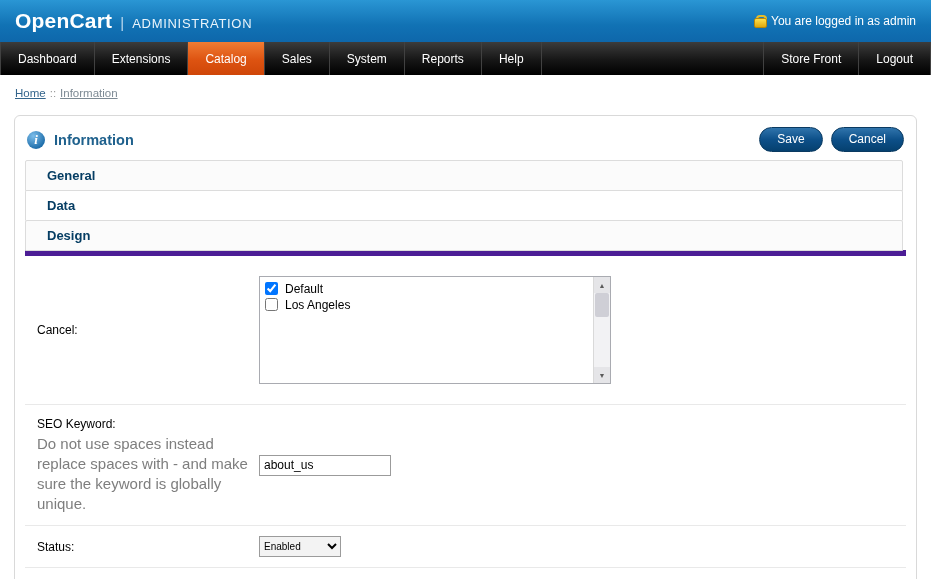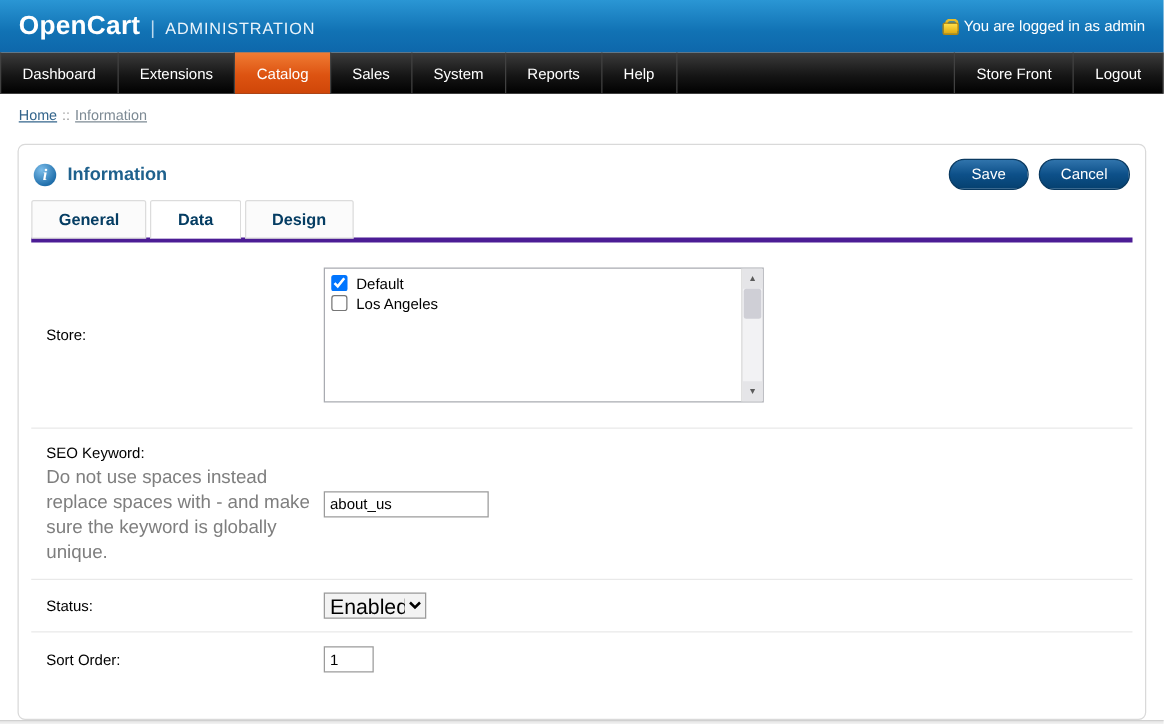--- a/index.html
+++ b/index.html
@@ -73,21 +73,21 @@
   .panel-title { font-size: 14.5px; font-weight: bold; color: #1f618d; }
   .heading-buttons { margin-left: auto; display: flex; gap: 8px; }
   .btn {
     display: inline-block; padding: 5px 17px; border-radius: 13px;
     background: linear-gradient(#3074ac, #0d5089 50%, #05406f);
     border: 1px solid #0a3a61; color: #fff; font-size: 12px;
     cursor: pointer; text-decoration: none; line-height: 1.1;
   }
 
   
-  .tabs { display: flex; margin: 3px 10px 0; border-bottom: 4px solid #4c1d95; }
+  .tabs { display: flex; margin: 3px 10px 0; border-bottom: 6px solid #4c1d95; flex-direction: column; }
   .tab {
     padding: 7px 21px; font-size: 13px; font-weight: bold; color: #053d63;
     background: #fbfbfb; border: 1px solid #dcdcdc; border-bottom: 1px solid #dcdcdc;
     margin-right: 3px; margin-bottom: -1px; border-radius: 2px 2px 0 0; cursor: pointer;
   }
   .tab.active { background: #fff; border-bottom: 1px solid #ffffff; }
 
   
   .tab-content { padding: 0 10px 26px; }
   .form-row { display: flex; align-items: center; }
@@ -113,21 +113,21 @@
   .scroll-thumb { position: absolute; top: 0; left: 1px; right: 1px; height: 24px; background: #cfcfd6; border-radius: 2px; cursor: grab; }
 
   
   .text-input {
     border: 1px solid #9b9b9b; padding: 2px 4px; font-size: 12px;
     font-family: inherit; height: 21px; background: #fff; color: #000;
   }
   .seo-input { width: 132px; }
   .sort-input { width: 40px; }
   .status-select {
-    width: 82px; height: 21px; font-size: 17px; font-family: inherit;
+    width: 82px; height: 21px; font-size: 10px; font-family: inherit;
     border: 1px solid #9b9b9b; background: #f3f3f3; color: #000;
   }
 
   
   .footer { margin-top: auto; height: 8px; background: #ebebeb; border-top: 1px solid #d0d0d0; flex-shrink: 0; }
 </style>
 </head>
 <body>
 
 <div class="page">
@@ -177,21 +177,21 @@
 
     <div class="tabs">
       <a class="tab">General</a>
       <a class="tab active">Data</a>
       <a class="tab">Design</a>
     </div>
 
     <div class="tab-content">
 
       <div class="form-row row-stores bordered">
-        <div class="row-label">Store:</div>
+        <div class="row-label">Cancel:</div>
         <div class="listbox">
           <div class="listbox-options">
             <label class="listbox-option">
               <input type="checkbox" checked="" style="">
               <span>Default</span>
             </label>
             <label class="listbox-option">
               <input type="checkbox" style="">
               <span>Los Angeles</span>
             </label>

